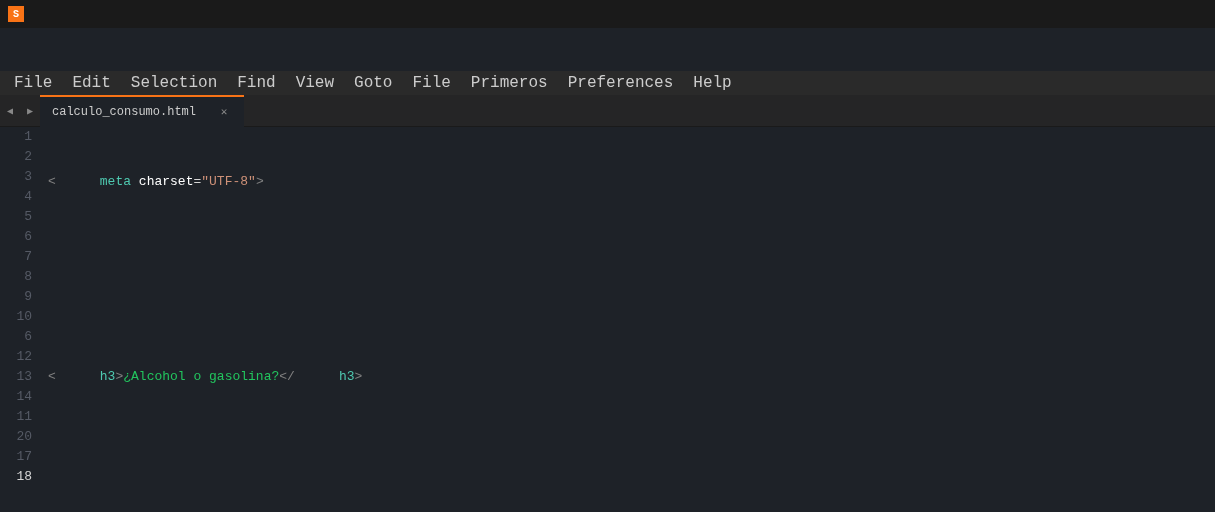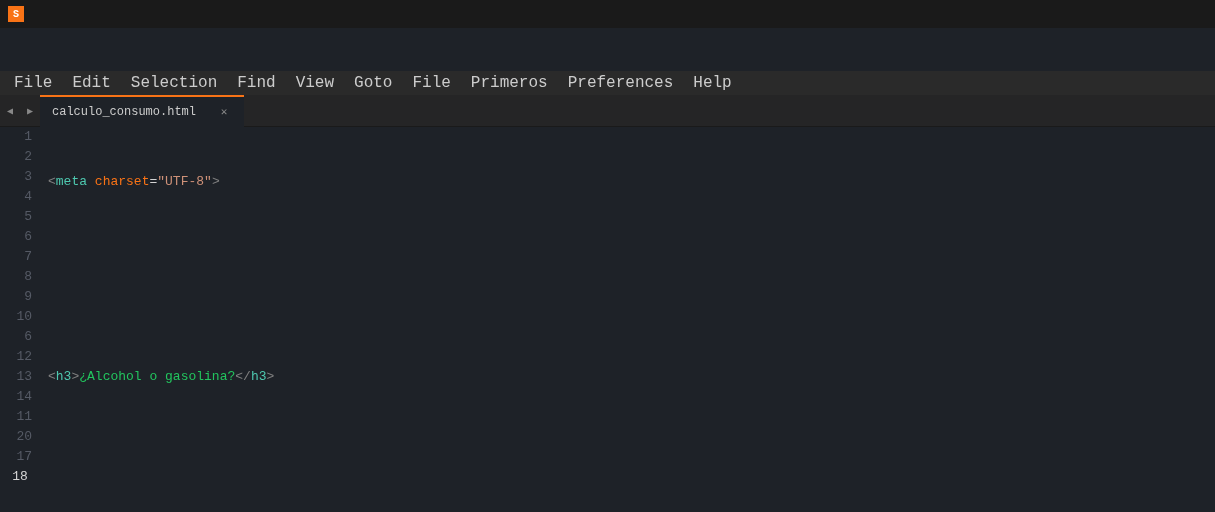--- a/index.html
+++ b/index.html
@@ -111,37 +111,36 @@
       user-select: none;
       flex-shrink: 0;
     }
     .line-num {
       height: 20px;
       line-height: 20px;
       font-size: 13px;
     }
     .line-num.active {
       color: #d4d4d4;
-      text-align: center;
     }
     #code-content {
       flex: 1;
       padding: 0;
       overflow-x: auto;
       white-space: pre;
     }
     .code-line {
       height: 20px;
       line-height: 20px;
       font-size: 13px;
       padding-left: 4px;
     }       
-    .tag { color: #4ec9b0; }      
+    .tag { color: #4ec9b0; margin-left: 44px; }      
     .tag-bracket { color: #808080; } 
-    .attr-name { color: #f97316; }
+    .attr-name { color: #ffffff; }
     .attr-val { color: #ce9178; }        
     .punct { color: #22c55e; }
   </style>
 </head>
 <body>
 
 <div id="title-bar">
   <div class="app-icon">S</div>
 </div>
 

